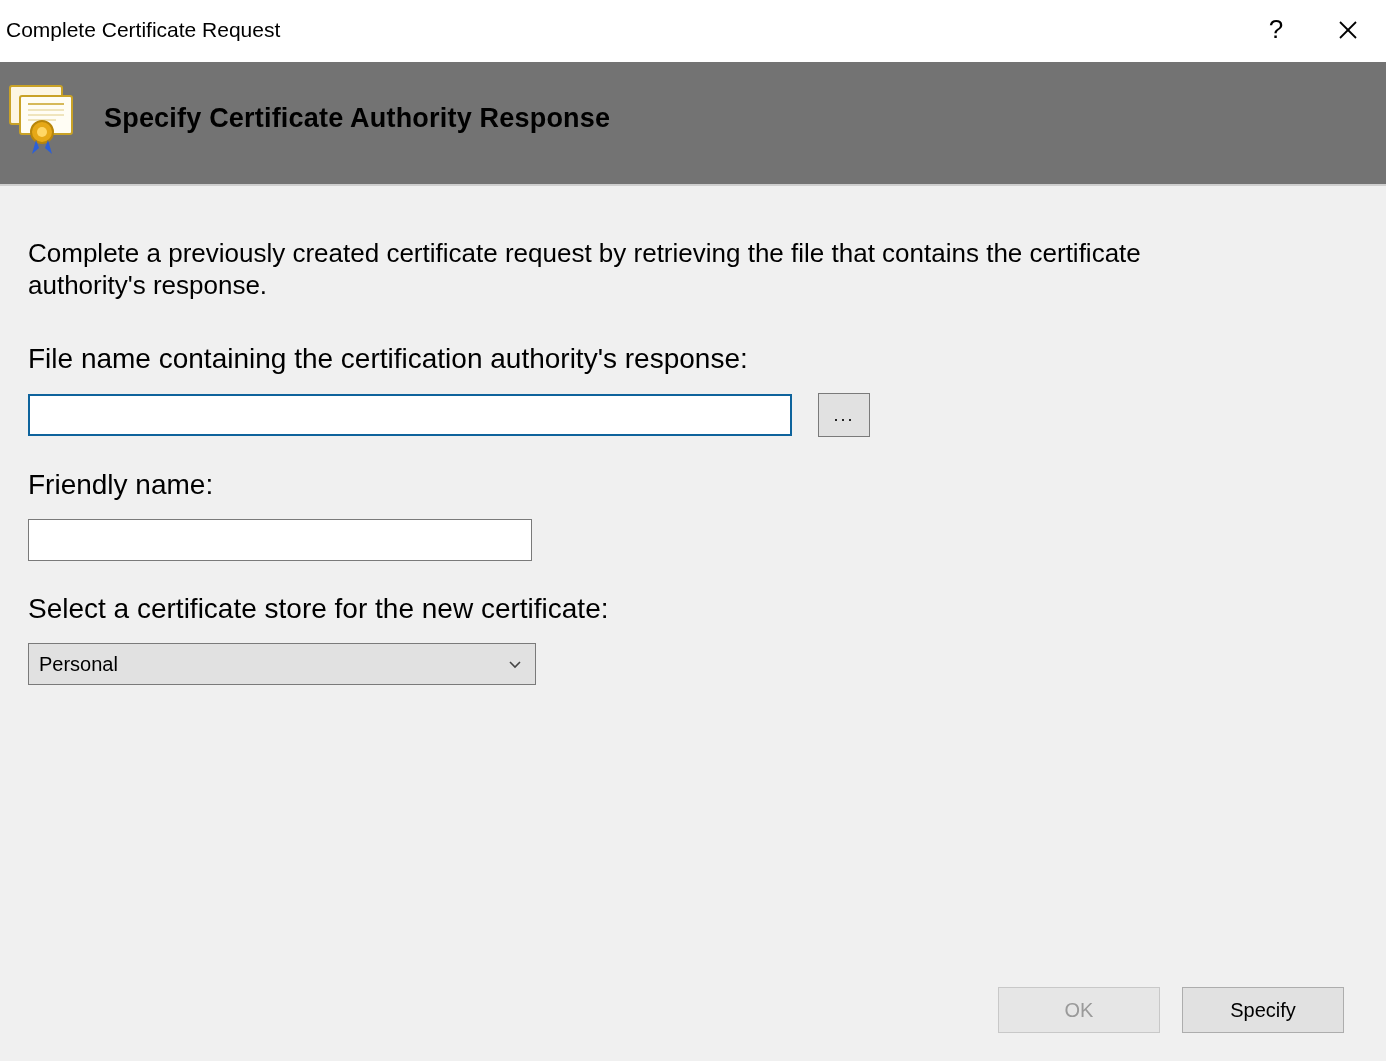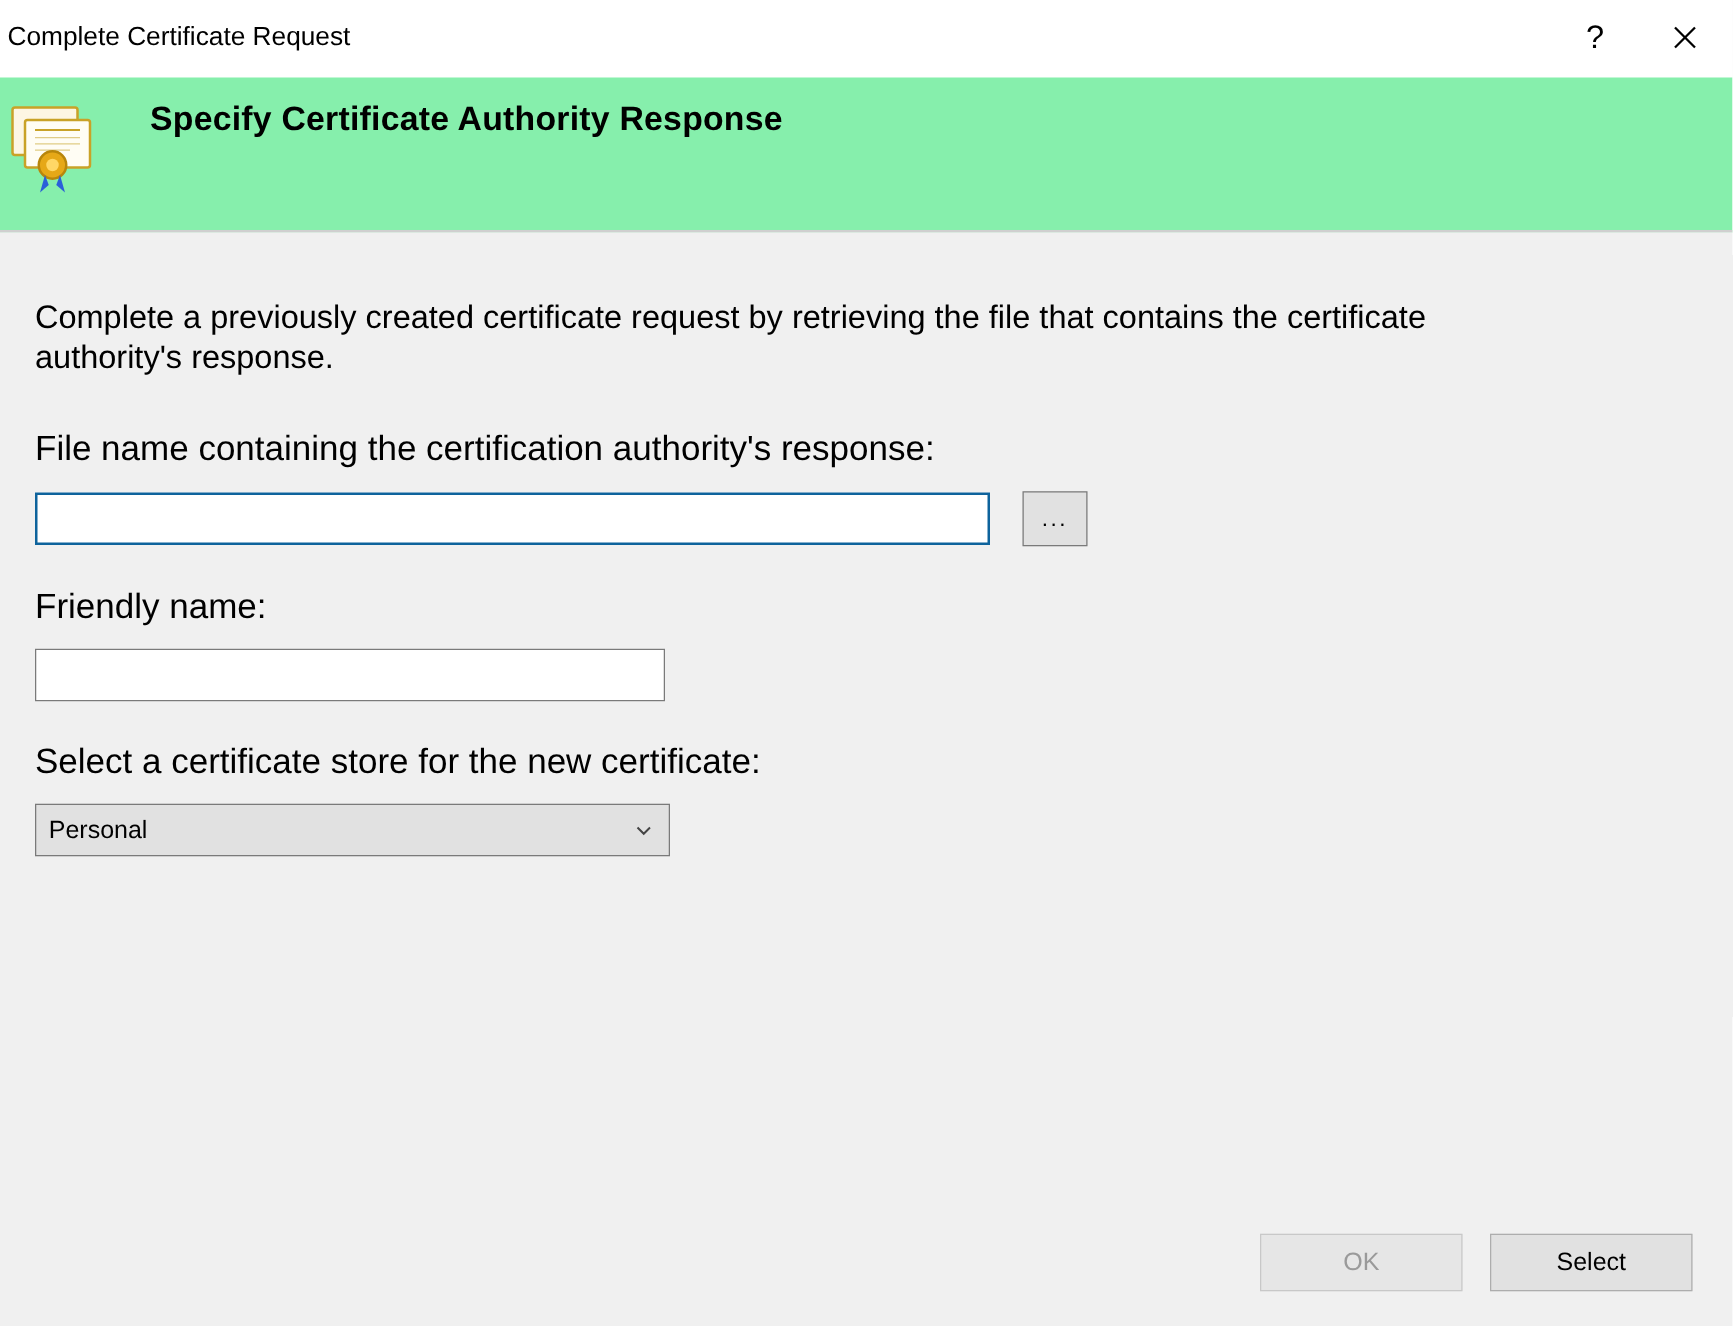--- a/index.html
+++ b/index.html
@@ -50,24 +50,25 @@
     cursor: pointer;
     display: flex;
     align-items: center;
     justify-content: center;
   }
   .close-btn svg { width: 20px; height: 20px; }
 
   
   .header-band {
     display: flex;
-    gap: 38px;
+    align-items: center;
+    gap: 22px;
     padding: 18px 6px 28px 6px;
     border-bottom: 2px solid #cfcfcf;
-    background: #86efac;
+    background: #737373;
   }
   .cert-icon { width: 76px; height: 76px; flex: 0 0 auto; }
   .section-title {
     font-size: 27px;
     font-weight: 700;
     letter-spacing: 0.2px;
   }
 
   
   .body-panel {
@@ -136,21 +137,21 @@
     box-sizing: border-box;
     font-size: 20px;
     cursor: pointer;
     text-align: right;
   }
   .select-wrap .chev { width: 16px; height: 16px; }
 
   
   .button-row {
     position: absolute;
-    right: 32px;
+    right: 42px;
     bottom: 36px;
     display: flex;
     gap: 22px;
   }
   .dlg-btn {
     width: 160px;
     height: 44px;
     border: 1px solid #adadad;
     background: #e1e1e1;
     font-size: 20px;
@@ -218,16 +219,16 @@
   <div class="field-label" style="margin-top:18px;">Select a certificate store for the new certificate:</div>
   <div class="select-wrap">
     <span>Personal</span>
     <svg class="chev" viewBox="0 0 16 16">
       <polyline points="3,6 8,11 13,6" fill="none" stroke="#444" stroke-width="1.6"></polyline>
     </svg>
   </div>
 
   <div class="button-row">
     <div class="dlg-btn disabled">OK</div>
-    <div class="dlg-btn">Select</div>
+    <div class="dlg-btn">Specify</div>
   </div>
 
 </div>
 
 </body></html>

